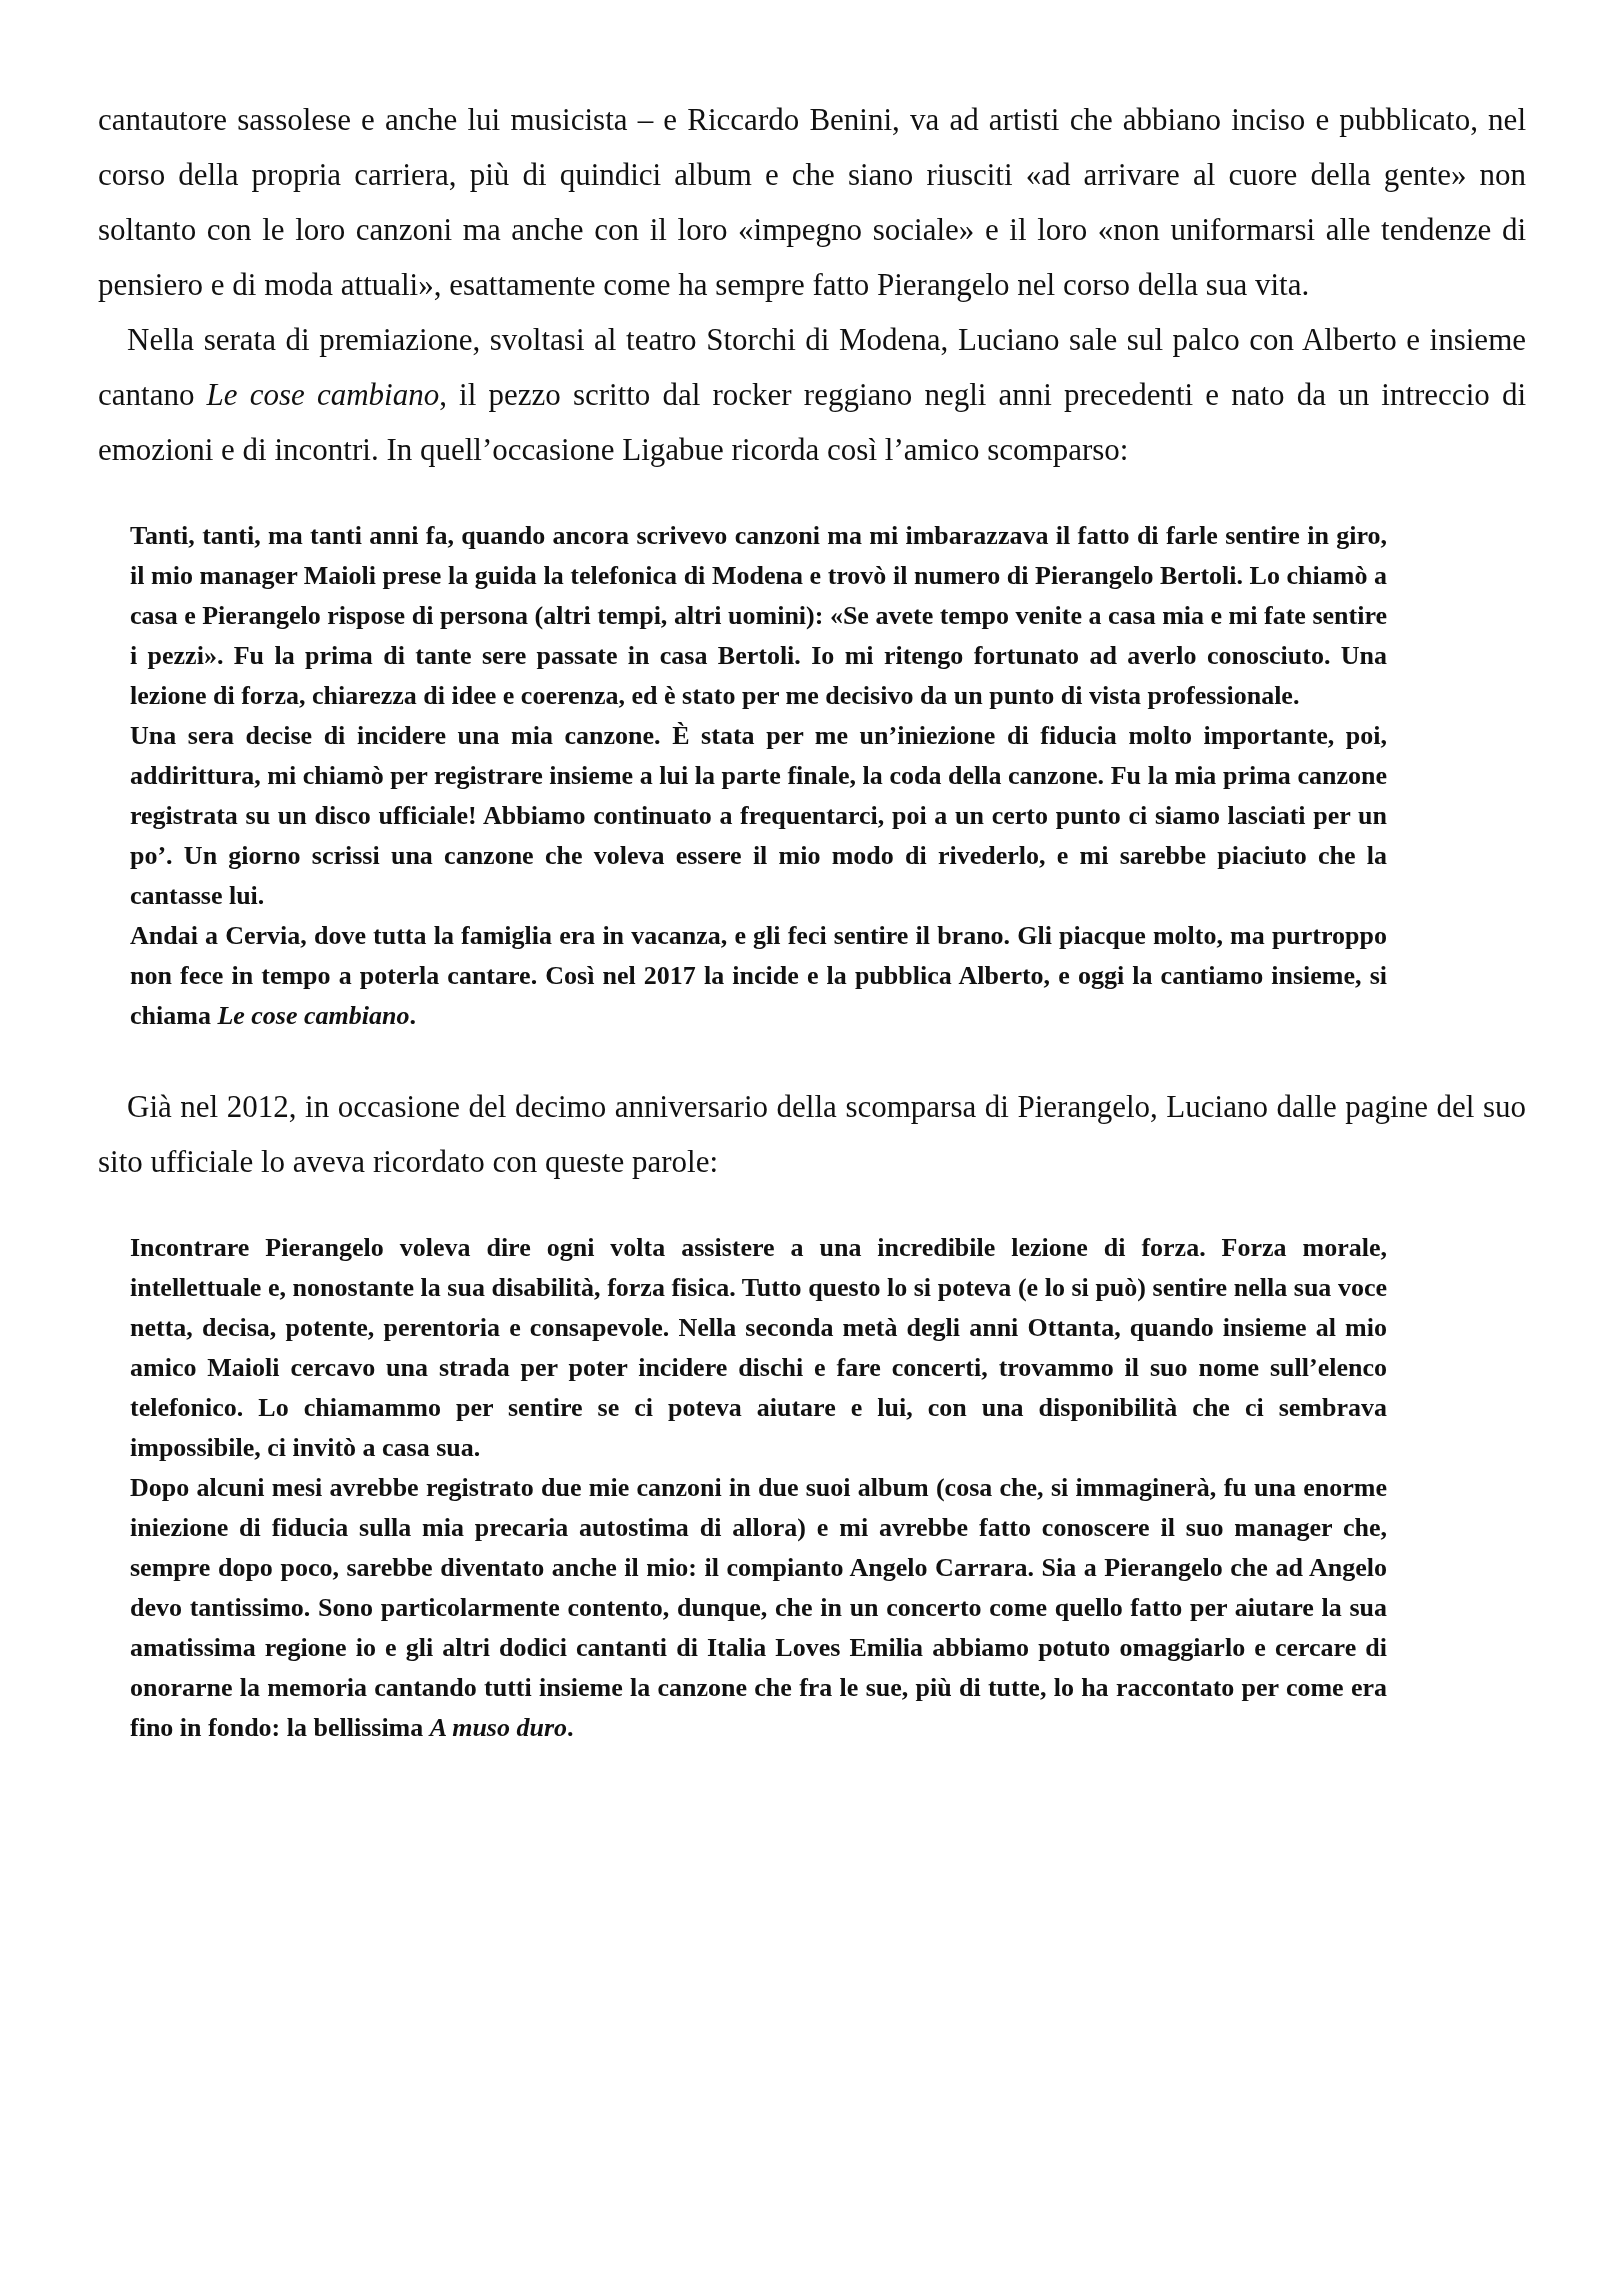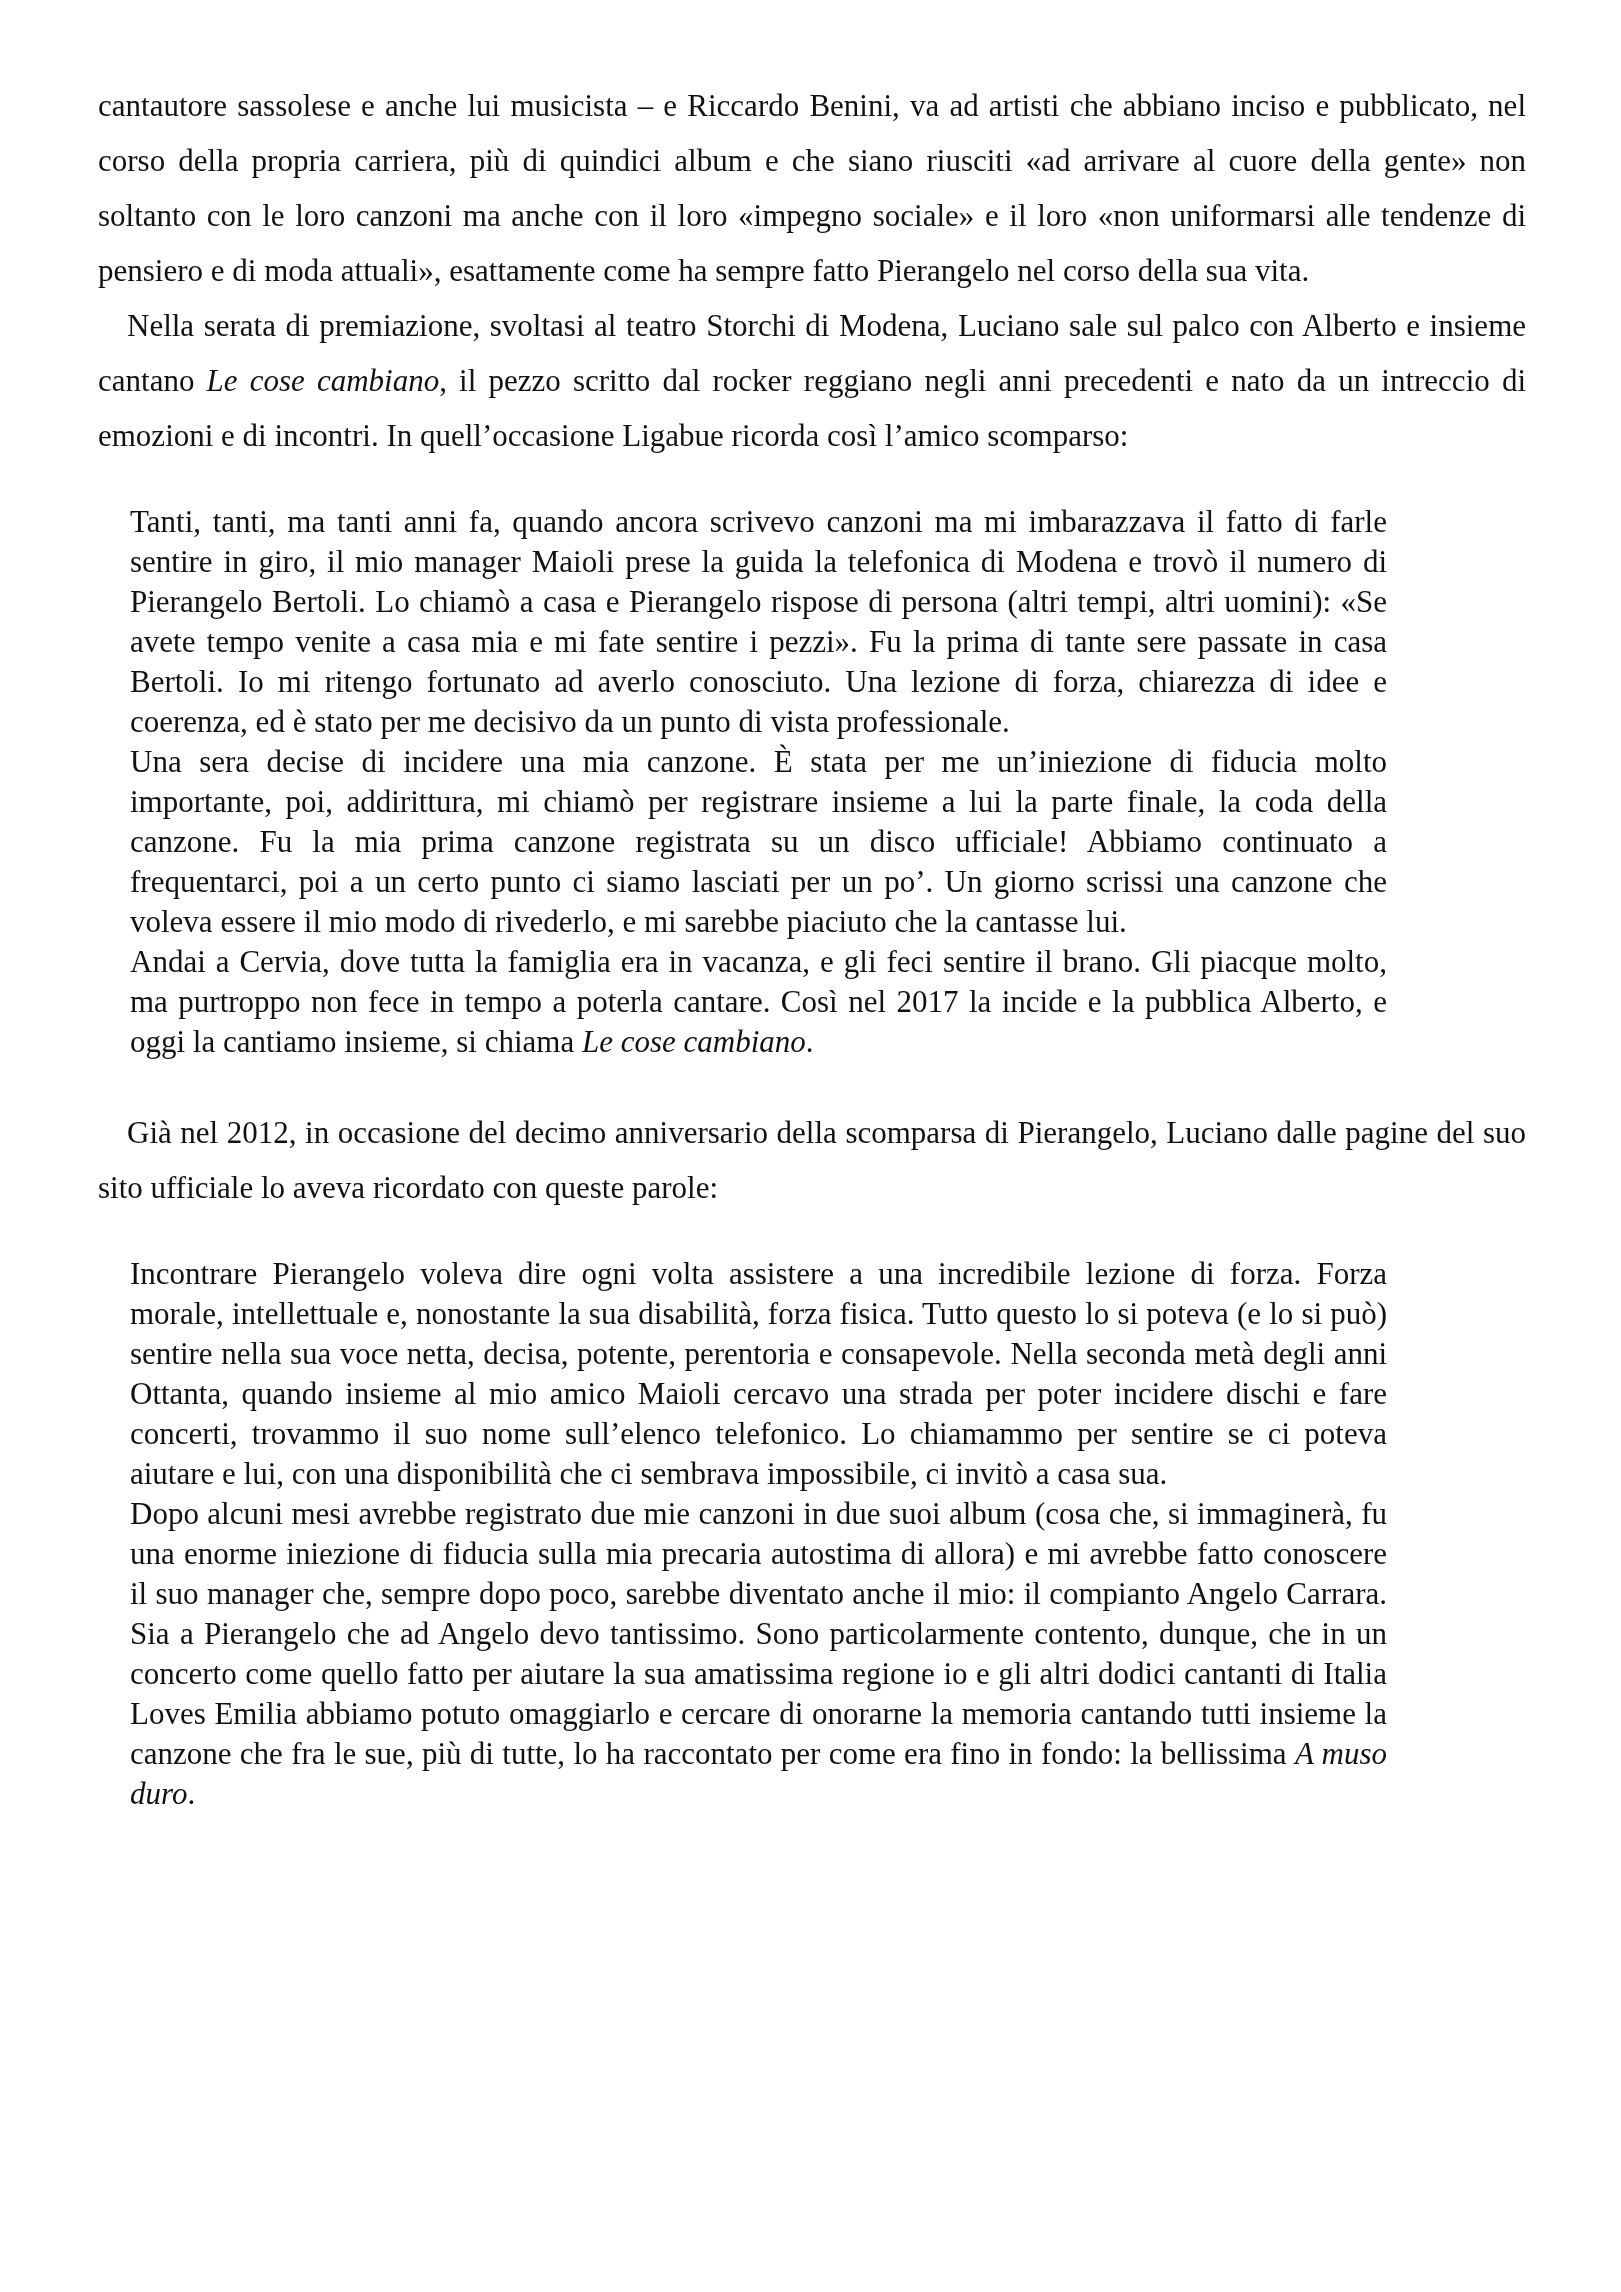--- a/index.html
+++ b/index.html
@@ -11,38 +11,39 @@
     width: 1621px;
     height: 2293px;
     position: relative;
     overflow: hidden;
     color: #111111;
     font-family: "Liberation Serif", "DejaVu Serif", serif;
   }
   .page {
     position: absolute;
     left: 98px;
-    top: 78px;
+    top: 92px;
     width: 1428px;
   }
   .body-p {
     font-size: 31px;
     line-height: 55px;
     text-align: justify;
     margin: 0;
   }
   .body-p.indent {
     text-indent: 29px;
   }
   .quote {
     margin: 0 0 0 32px;
     width: 1257px;
-    font-size: 31px;
+    font-size: 26px;
     line-height: 40px;
     text-align: justify;
+    font-weight: bold;
   }
   .quote p {
     margin: 0;
   }
   em {
     font-style: italic;
   }
   .gap-before-quote1 { height: 39px; }
   .gap-after-quote1 { height: 43px; }
   .gap-before-quote2 { height: 39px; }

